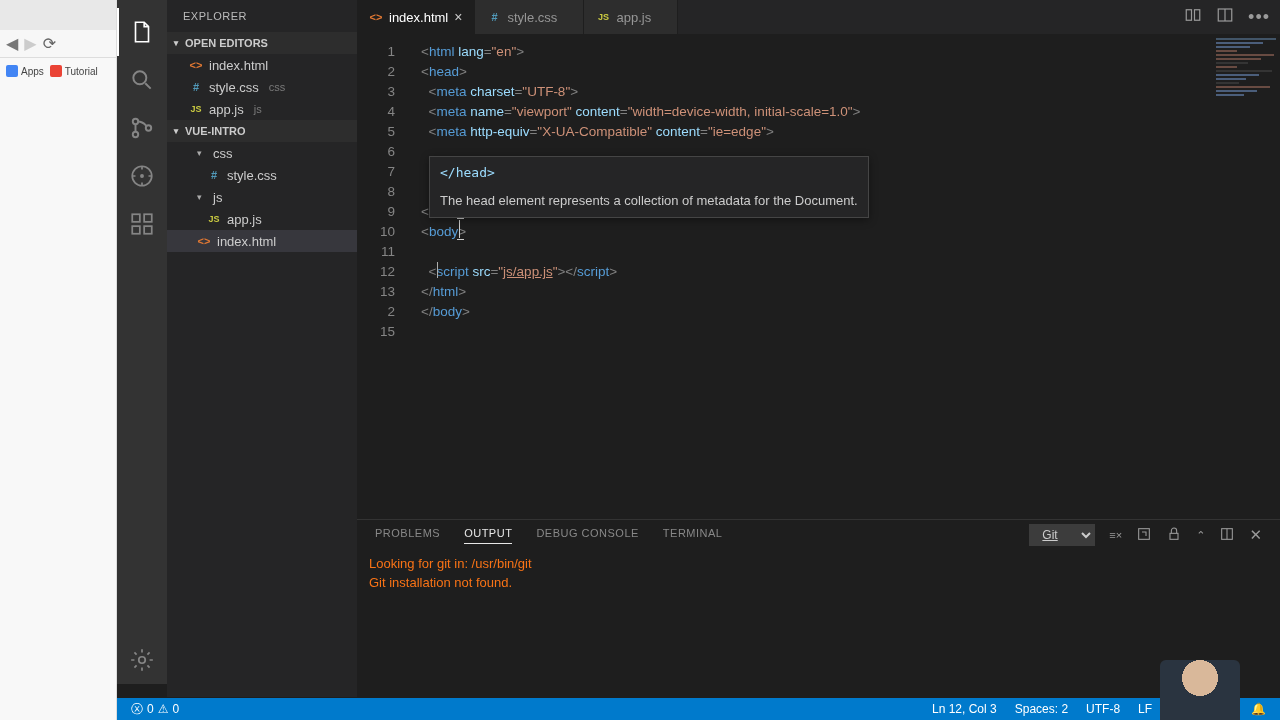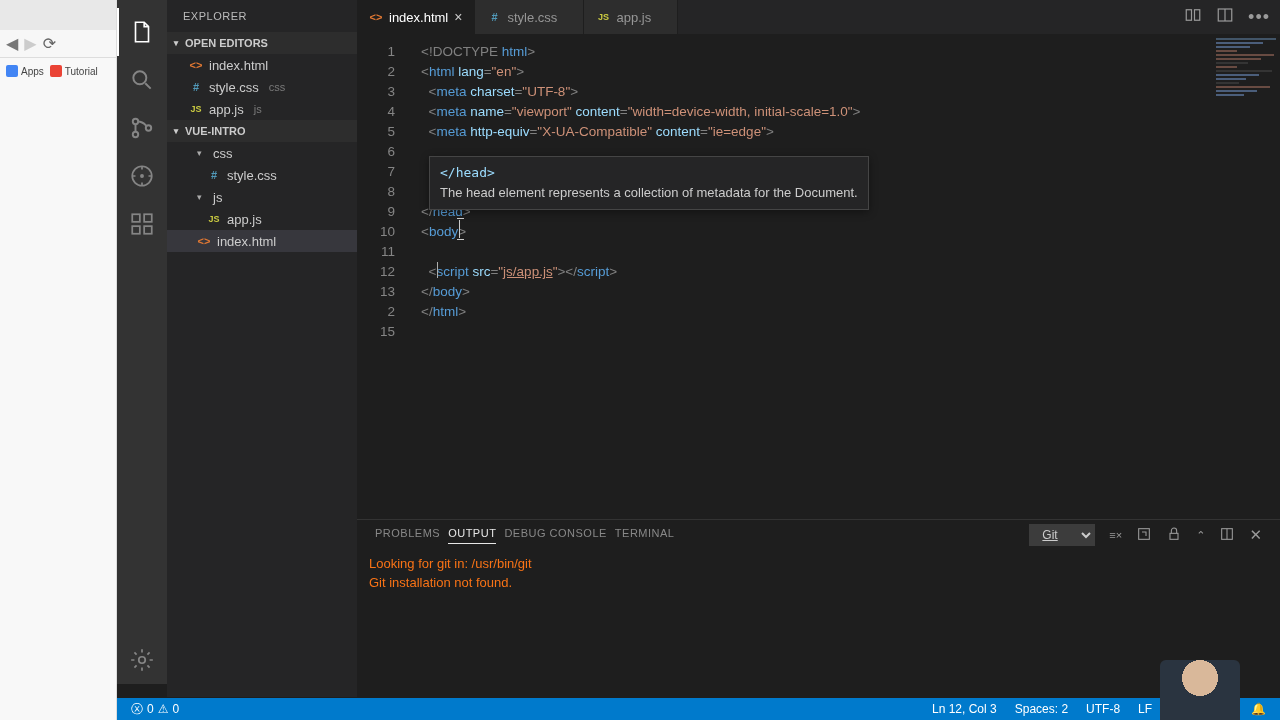--- a/index.html
+++ b/index.html
@@ -249,64 +249,64 @@
           <div>10</div>
           <div>11</div>
           <div>12</div>
           <div>13</div>
           <div>2</div>
           <div>15</div>
         </div>
       <div class="code" id="code">
         <div class="hover">
           <div class="h1 mono">&lt;/head&gt;</div>
-          <div style="margin-top:0">The head element represents a collection of metadata for the Document.</div>
+          <div style="margin-top:8px">The head element represents a collection of metadata for the Document.</div>
         </div>
         <div class="minimap" id="minimap">
             <div class="ml" style="background: rgb(90, 122, 154); width: 60px;"></div>
             <div class="ml" style="background: rgb(106, 138, 186); width: 47px;"></div>
             <div class="ml" style="background: rgb(106, 138, 186); width: 34px;"></div>
             <div class="ml" style="background: rgb(154, 106, 90); width: 21px;"></div>
             <div class="ml" style="background: rgb(154, 106, 90); width: 58px;"></div>
             <div class="ml" style="background: rgb(154, 106, 90); width: 45px;"></div>
             <div class="ml" style="background: rgb(68, 68, 68); width: 32px;"></div>
             <div class="ml" style="background: rgb(154, 106, 90); width: 21px;"></div>
             <div class="ml" style="background: rgb(68, 68, 68); width: 56px;"></div>
             <div class="ml" style="background: rgb(106, 138, 186); width: 43px;"></div>
             <div class="ml" style="background: rgb(106, 138, 186); width: 30px;"></div>
             <div class="ml" style="background: rgb(68, 68, 68); width: 23px;"></div>
             <div class="ml" style="background: rgb(154, 106, 90); width: 54px;"></div>
             <div class="ml" style="background: rgb(106, 138, 186); width: 41px;"></div>
             <div class="ml" style="background: rgb(106, 138, 186); width: 28px;"></div>
           </div>
-      <div class="line"><span class="c-gray">&lt;!DOCTYPE </span><span class="c-blue">html</span><span class="c-gray">&gt;</span></div>
           <div class="line"><span class="c-gray">&lt;</span><span class="c-blue">html </span><span class="c-attr">lang</span><span class="c-gray">=</span><span class="c-str">"en"</span><span class="c-gray">&gt;</span></div>
+          <div class="line"><span class="c-gray">&lt;</span><span class="c-blue">head</span><span class="c-gray">&gt;</span></div>
           <div class="line">  <span class="c-gray">&lt;</span><span class="c-blue">meta </span><span class="c-attr">charset</span><span class="c-gray">=</span><span class="c-str">"UTF-8"</span><span class="c-gray">&gt;</span></div>
           <div class="line">  <span class="c-gray">&lt;</span><span class="c-blue">meta </span><span class="c-attr">name</span><span class="c-gray">=</span><span class="c-str">"viewport" </span><span class="c-attr">content</span><span class="c-gray">=</span><span class="c-str">"width=device-width, initial-scale=1.0"</span><span class="c-gray">&gt;</span></div>
           <div class="line">  <span class="c-gray">&lt;</span><span class="c-blue">meta </span><span class="c-attr">http-equiv</span><span class="c-gray">=</span><span class="c-str">"X-UA-Compatible" </span><span class="c-attr">content</span><span class="c-gray">=</span><span class="c-str">"ie=edge"</span><span class="c-gray">&gt;</span></div>
           <div class="line">&nbsp;</div>
           <div class="line">                                                            <span class="c-gray">&gt;&lt;/</span><span class="c-blue">script</span><span class="c-gray">&gt;</span></div>
           <div class="line">&nbsp;</div>
           <div class="line"><span class="c-gray">&lt;/</span><span class="c-blue">head</span><span class="c-gray">&gt;</span></div>
           <div class="line"><span class="c-gray">&lt;</span><span class="c-blue">body</span><span class="c-gray">&gt;</span></div>
           <div class="line">  </div>
           <div class="line">  <span class="c-gray">&lt;</span><span class="c-blue">script </span><span class="c-attr">src</span><span class="c-gray">=</span><span class="c-str">"</span><span class="c-str" style="text-decoration:underline">js/app.js</span><span class="c-str">"</span><span class="c-gray">&gt;&lt;/</span><span class="c-blue">script</span><span class="c-gray">&gt;</span></div>
+          <div class="line"><span class="c-gray">&lt;/</span><span class="c-blue">html</span><span class="c-gray">&gt;</span></div>
           <div class="line"><span class="c-gray">&lt;/</span><span class="c-blue">body</span><span class="c-gray">&gt;</span></div>
-          <div class="line"><span class="c-gray">&lt;/</span><span class="c-blue">html</span><span class="c-gray">&gt;</span></div>
           <div style="position: absolute; left: 28px; top: 228px; width: 1px; height: 16px; background: rgb(174, 175, 173);"></div>
           <div style="position: absolute; left: 50px; top: 186px; width: 0px; height: 18px; border-left: 1px solid rgb(204, 204, 204);">
             <span style="position:absolute;left:-3px;top:-2px;width:7px;border-top:1px solid #ccc"></span>
             <span style="position:absolute;left:-3px;bottom:-2px;width:7px;border-top:1px solid #ccc"></span>
           </div>
         </div>
     </div>
 
     <div class="panel">
       <div class="ptabs">
-        <div id="ptabs" style="display:flex;gap:8px">
+        <div id="ptabs" style="display:flex;gap:24px">
             <div class="ptab">PROBLEMS</div>
             <div class="ptab active">OUTPUT</div>
             <div class="ptab">DEBUG CONSOLE</div>
             <div class="ptab">TERMINAL</div>
           </div>
         <div class="pright">
           <select class="pselect">
             <option>Git</option>
           </select>
           <span style="color:#9a9a9a">≡×</span>

